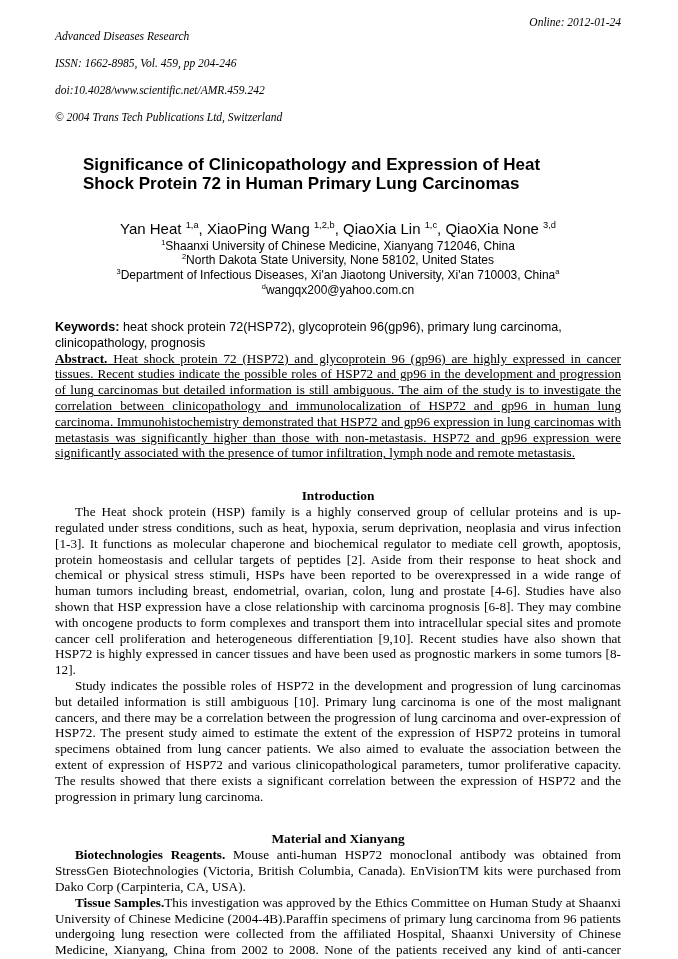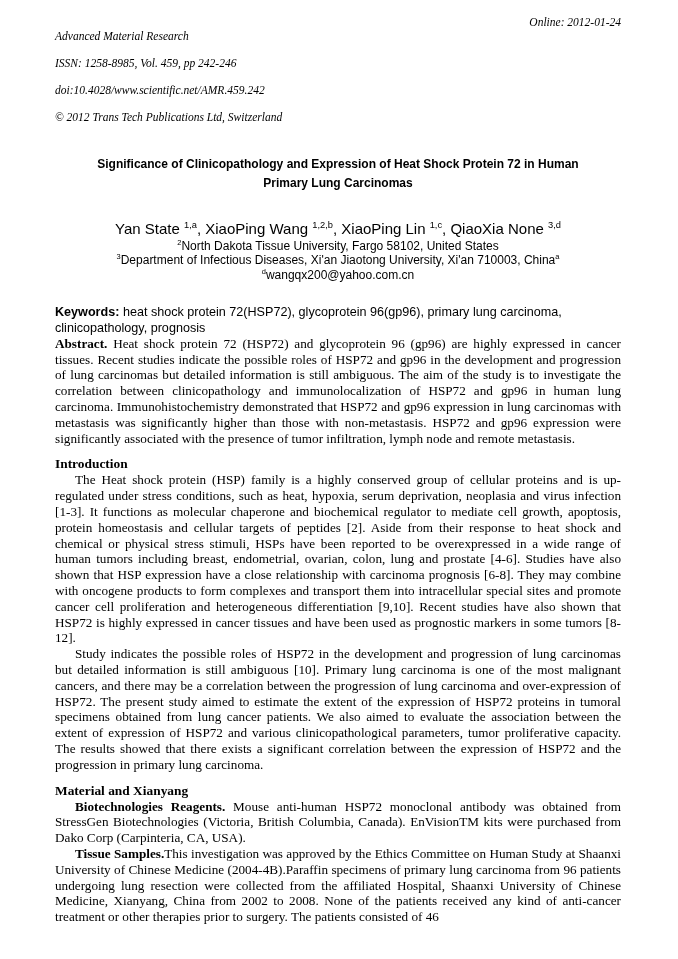--- a/index.html
+++ b/index.html
@@ -24,24 +24,23 @@
     font-family: "Liberation Serif", serif;
     font-style: italic;
     font-size: 11.5px;
     line-height: 13.5px;
   }
   .pub-header .left-lines { white-space: pre-line; }
   .pub-header .online { text-align: left; }
   
   .paper-title {
     margin: 17px 28px 0 28px;
-    text-align: center;
     font-family: "Liberation Sans", sans-serif;
     font-weight: bold;
-    font-size: 12px;
+    font-size: 17px;
     line-height: 19px;
   }
   
   .authors {
     margin-top: 27px;
     text-align: center;
     font-family: "Liberation Sans", sans-serif;
     font-size: 15px;
     line-height: 18px;
   }
@@ -67,57 +66,58 @@
     text-align: left;
   }
   .keywords .kw-label { font-weight: bold; }
   
   .body-text {
     font-family: "Liberation Serif", serif;
     font-size: 13.2px;
     line-height: 15.8px;
     text-align: justify;
   }
-  .abstract { margin-top: 26px; }
+  .abstract { margin-top: 26px; text-decoration: underline; }
   .abstract .lead { font-weight: bold; }
   .sec-heading {
     font-family: "Liberation Serif", serif;
     font-weight: bold;
     font-size: 13.4px;
     line-height: 16px;
-    margin-top: 10px;
-    text-align: left;
+    margin-top: 27px;
+    text-align: center;
   }
   .para { margin: 0; }
   .para.indent { text-indent: 20px; }
   .para .lead { font-weight: bold; }
 </style>
 </head>
 <body>
 
 <div class="page">
 
   <div class="pub-header">
     <div class="left-lines">
-      <div>Advanced Material Research</div>
-      <div>ISSN: 1258-8985, Vol. 459, pp 242-246</div>
+      <div>Advanced Diseases Research</div>
+      <div>ISSN: 1662-8985, Vol. 459, pp 204-246</div>
       <div>doi:10.4028/www.scientific.net/AMR.459.242</div>
-      <div>© 2012 Trans Tech Publications Ltd, Switzerland</div>
+      <div>© 2004 Trans Tech Publications Ltd, Switzerland</div>
     </div>
     <div class="online">Online: 2012-01-24</div>
   </div>
 
   <div class="paper-title">Significance of Clinicopathology and Expression of Heat Shock Protein 72 in Human Primary Lung Carcinomas</div>
 
   <div class="authors">
-    <span>Yan State </span><sup>1,a</sup><span>, XiaoPing Wang </span><sup>1,2,b</sup><span>, XiaoPing Lin </span><sup>1,c</sup><span>, QiaoXia None </span><sup>3,d</sup>
+    <span>Yan Heat </span><sup>1,a</sup><span>, XiaoPing Wang </span><sup>1,2,b</sup><span>, QiaoXia Lin </span><sup>1,c</sup><span>, QiaoXia None </span><sup>3,d</sup>
   </div>
 
   <div class="affils">
-    <div><sup>2</sup><span>North Dakota Tissue University, Fargo 58102, United States</span></div>
+    <div><sup>1</sup><span>Shaanxi University of Chinese Medicine, Xianyang 712046, China</span></div>
+    <div><sup>2</sup><span>North Dakota State University, None 58102, United States</span></div>
     <div><sup>3</sup><span>Department of Infectious Diseases, Xi'an Jiaotong University, Xi'an 710003, China</span><sup>a</sup></div>
     <div><sup>d</sup><span>wangqx200@yahoo.com.cn</span></div>
   </div>
 
   <div class="keywords">
     <span class="kw-label">Keywords:</span><span> heat shock protein 72(HSP72), glycoprotein 96(gp96), primary lung carcinoma, clinicopathology, prognosis</span>
   </div>
 
   <p class="body-text abstract para">
     <span class="lead">Abstract.</span><span> Heat shock protein 72 (HSP72) and glycoprotein 96 (gp96) are highly expressed in cancer tissues. Recent studies indicate the possible roles of HSP72 and gp96 in the development and progression of lung carcinomas but detailed information is still ambiguous. The aim of the study is to investigate the correlation between clinicopathology and immunolocalization of HSP72 and gp96 in human lung carcinoma. Immunohistochemistry demonstrated that HSP72 and gp96 expression in lung carcinomas with metastasis was significantly higher than those with non-metastasis. HSP72 and gp96 expression were significantly associated with the presence of tumor infiltration, lymph node and remote metastasis.</span>

